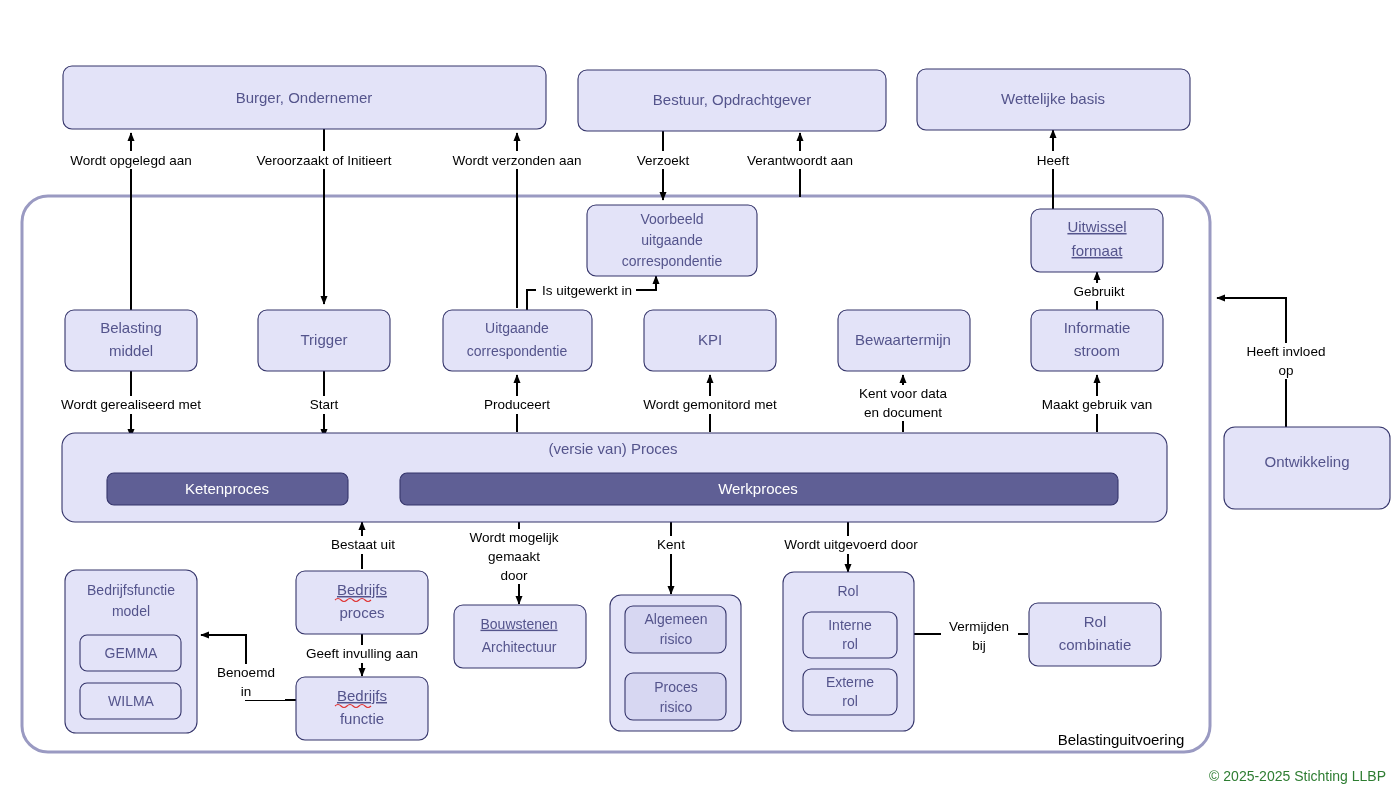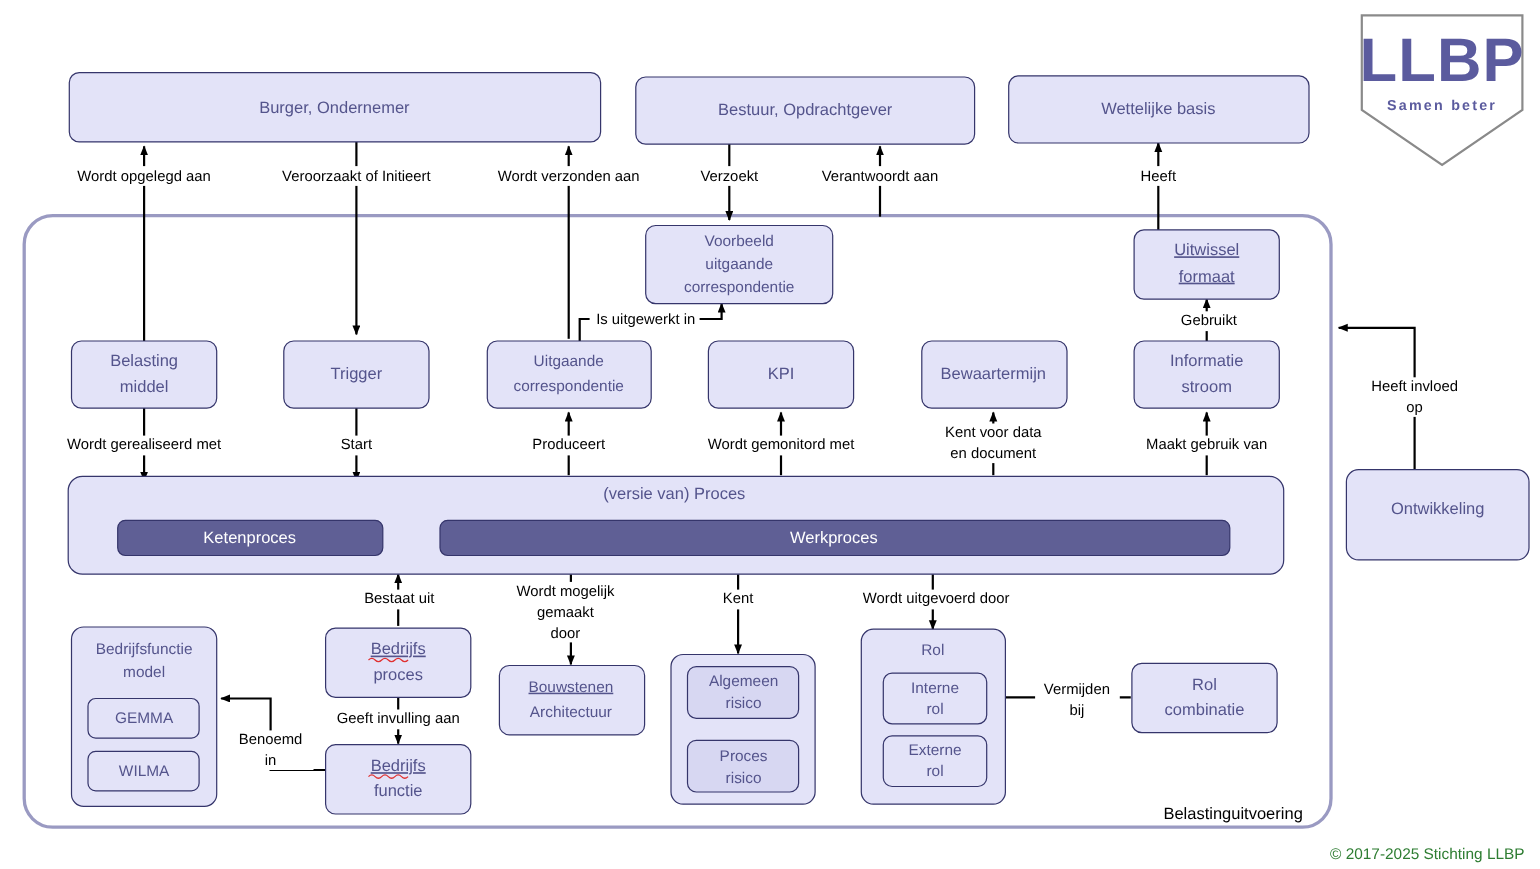--- a/index.html
+++ b/index.html
@@ -304,22 +304,15 @@
       <rect x="210" y="664" width="75" height="36" fill="#ffffff"></rect>
       <text class="edge-label" x="246" y="673">Benoemd</text>
       <text class="edge-label" x="246" y="692">in</text>
 
       <rect x="941" y="617" width="77" height="36" fill="#ffffff"></rect>
       <text class="edge-label" x="979" y="627">Vermijden</text>
       <text class="edge-label" x="979" y="646">bij</text>
     </g>
   </svg>
 
-  <div id="logo">
-    <svg viewBox="0 0 158 148">
-      <path class="logo-shape" d="M6,6 L152,6 L152,92 L79,142 L6,92 Z"></path>
-      <text class="logo-main" x="79" y="66">LLBP</text>
-      <text class="logo-sub" x="79" y="92">Samen beter</text>
-    </svg>
-  </div>
-
-  <div class="copyright">© 2017-2025 Stichting LLBP</div>
+
+  <div class="copyright">© 2025-2025 Stichting LLBP</div>
 </div>
 
 </body></html>

